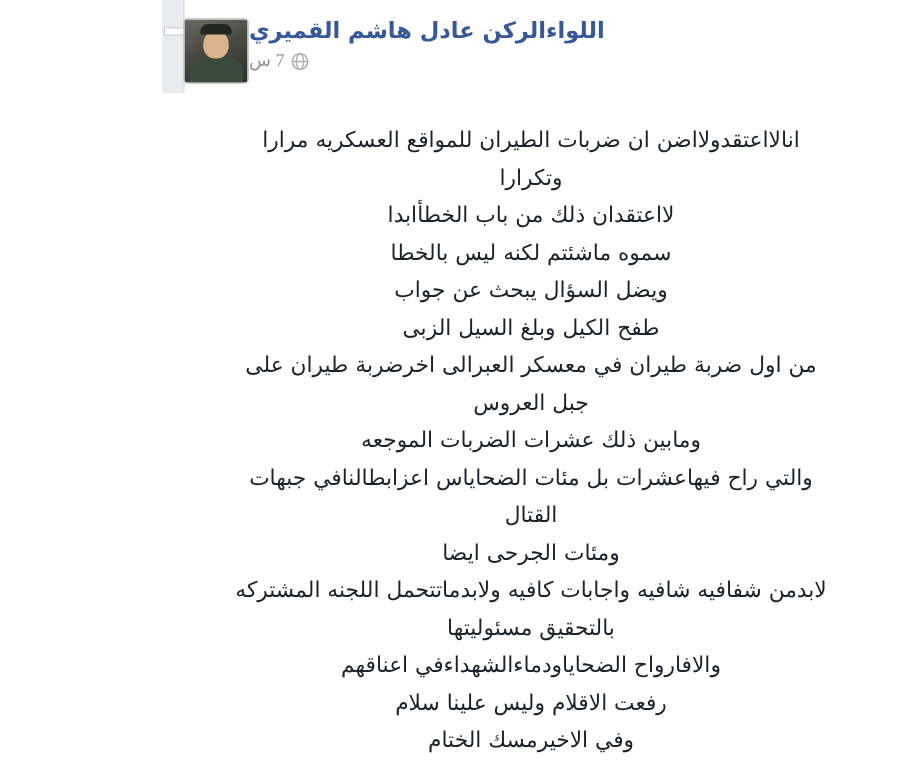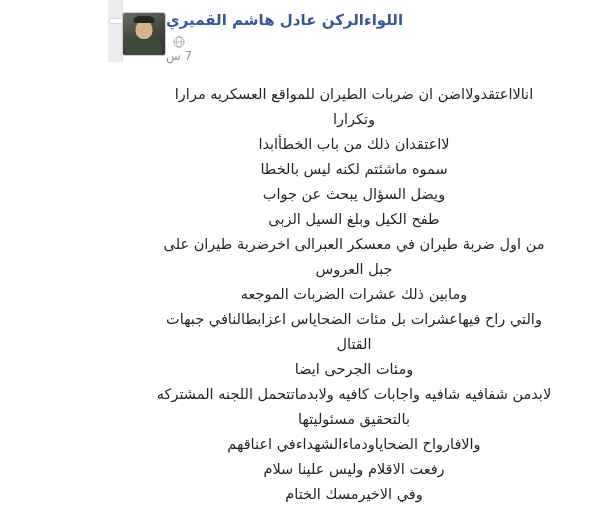--- a/index.html
+++ b/index.html
@@ -91,24 +91,25 @@
     font-weight: bold;
     line-height: 20px;
     white-space: nowrap;
     cursor: pointer;
     text-align: right;
     direction: rtl;
   }
 
   .meta-row {
     display: flex;
-    flex-direction: column;
+    flex-direction: row;
     align-items: center;
     gap: 4px;
     margin-top: 3px;
+    font-family: Liberation Serif, serif;
   }
   .timestamp {
     color: #90949c;
     font-size: 12px;
     line-height: 14px;
     direction: rtl;
     cursor: pointer;
   }
   .globe-icon {
     width: 12px;

